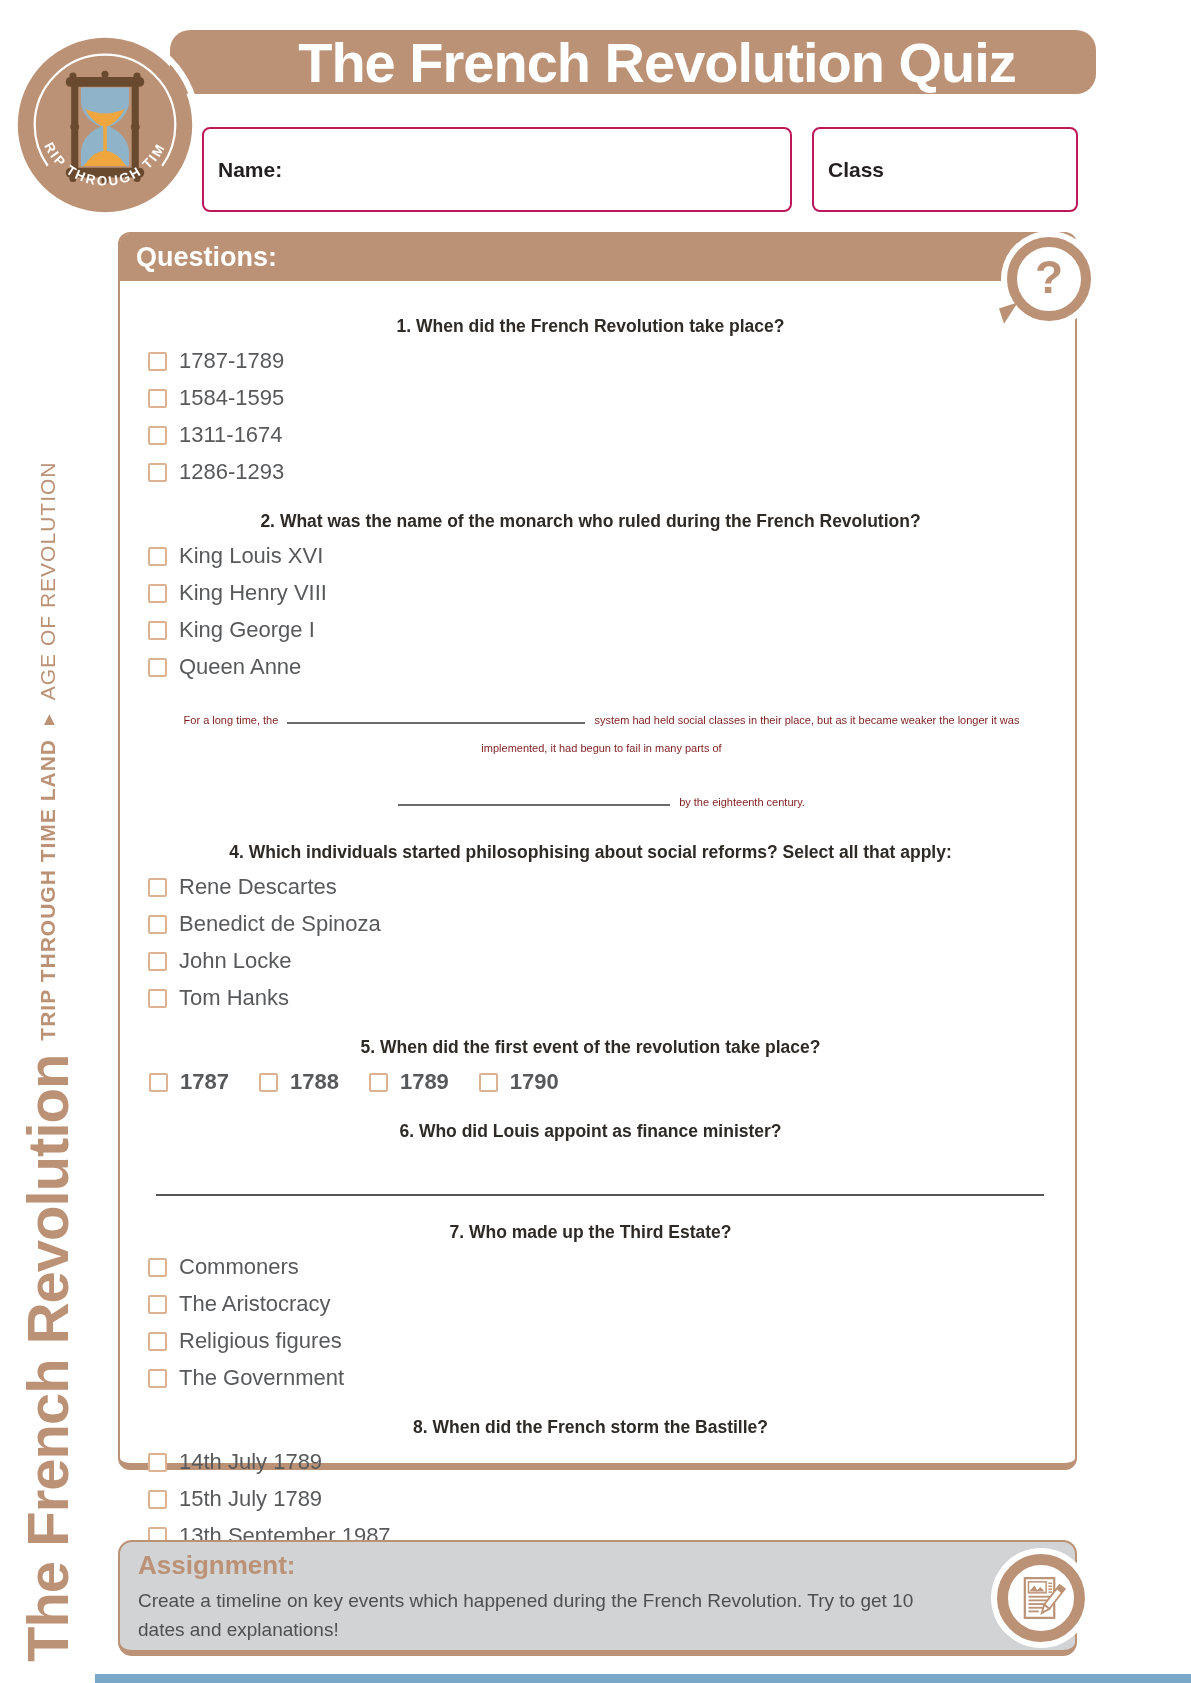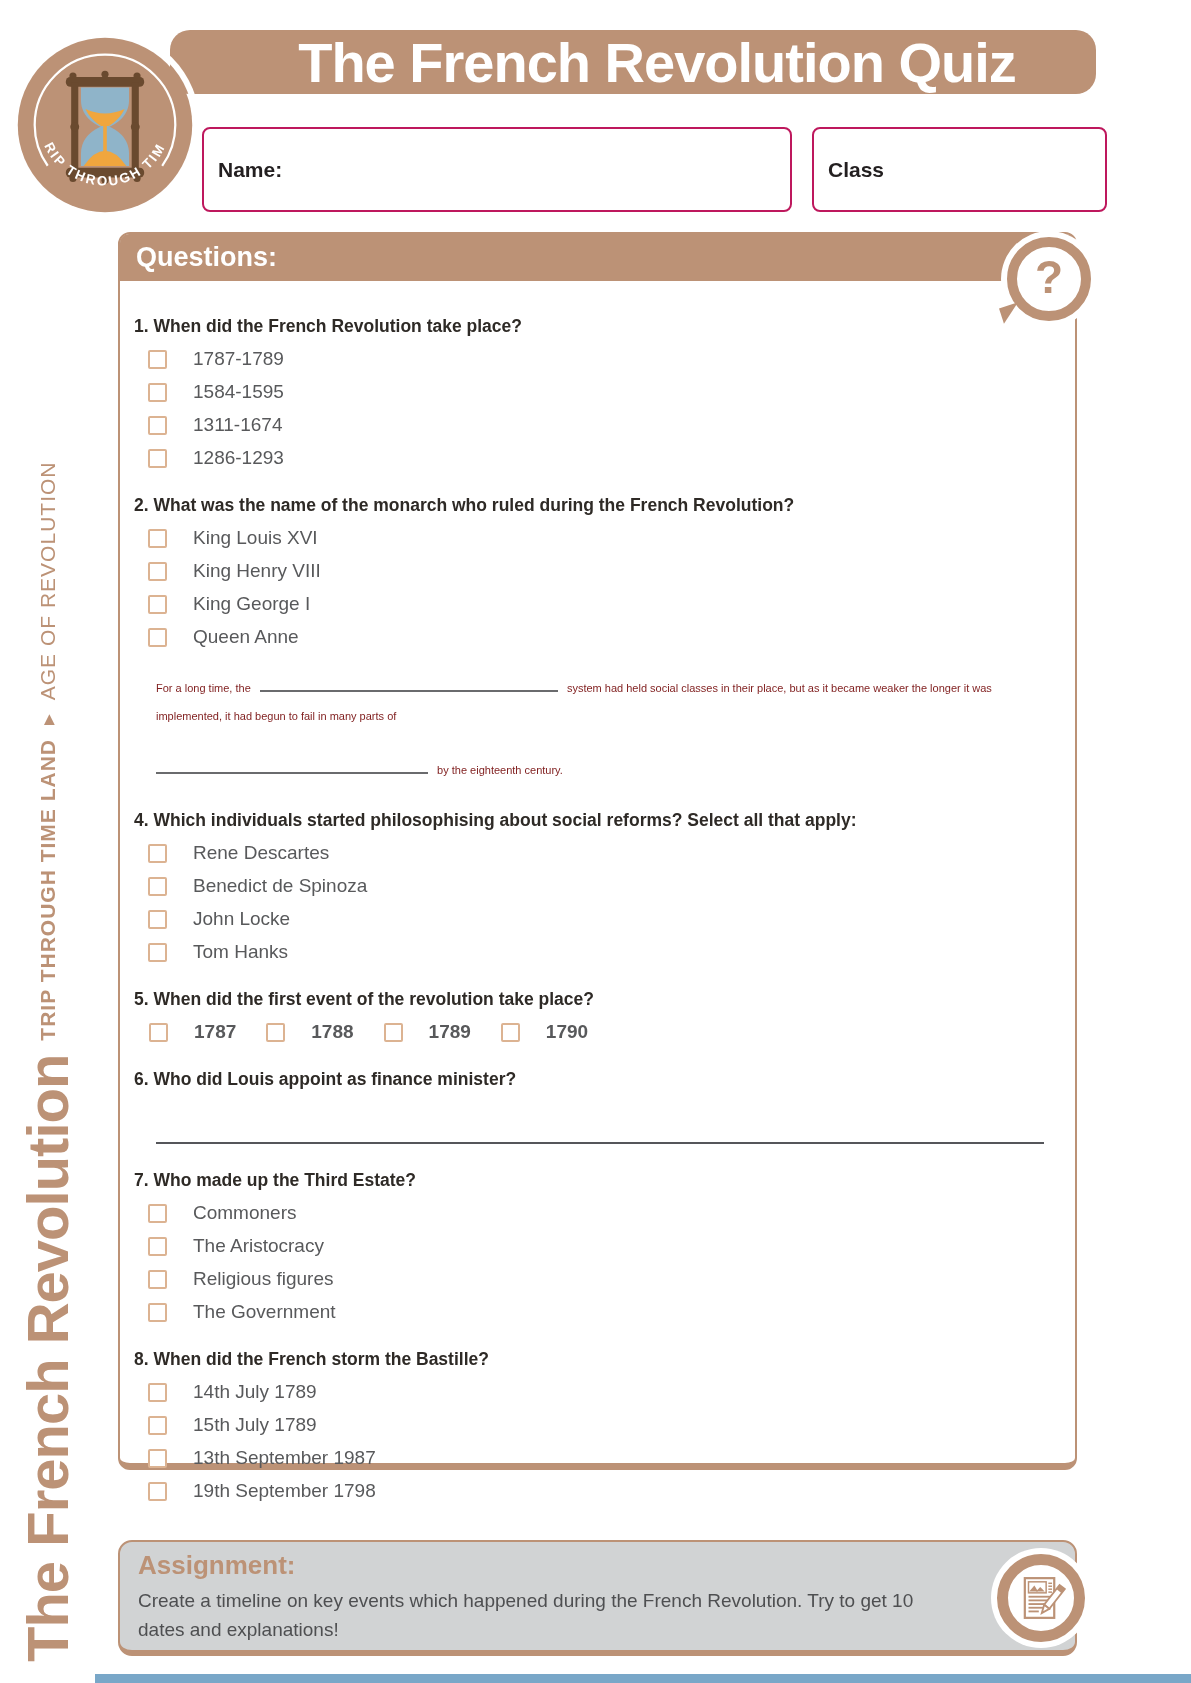--- a/index.html
+++ b/index.html
@@ -22,27 +22,27 @@
     position:absolute; left:16px; top:36px; width:178px; height:178px;
     border-radius:50%; box-shadow:0 0 0 6px #fff;
   }
   .name-box, .class-box {
     position:absolute; top:127px; height:85px; background:#fff;
     border:2px solid #be185d; border-radius:8px; box-sizing:border-box;
     display:flex; align-items:center; padding-left:14px;
     font-weight:bold; font-size:21px; color:#231f20;
   }
   .name-box  { left:202px; width:590px; }
-  .class-box { left:812px; width:295px; }
+  .class-box { left:812px; width:266px; }
 
   
   .questions-box {
     position:absolute; left:118px; top:232px; width:959px; height:1238px;
     background:#fff; border:2px solid #bc9276; border-bottom-width:7px;
-    border-radius:12px; box-sizing:border-box;
+    border-radius:12px; box-sizing:border-box;text-align:center;
   }
   .questions-header {
     height:47px; background:#bc9276; border-radius:9px 9px 0 0;
     display:flex; align-items:center; padding-left:16px;
   }
   .questions-title { color:#fff; font-size:27px; font-weight:bold; }
 
   .q-badge {
     position:absolute; left:887px; top:3px; width:64px; height:64px;
     background:#fff; border:10px solid #bc9276; border-radius:50%;
@@ -55,22 +55,22 @@
     border-style:solid; border-width:16px 20px 0 0;
     border-color:#bc9276 transparent transparent transparent;
     transform:rotate(-18deg);
   }
 
   .q-content { padding:12px 28px 0 14px; }
   .question { margin-top:26px; }
   .question:first-child { margin-top:12px; }
   .q-heading { font-size:17.5px; font-weight:bold; color:#2e2a26;margin-top:23px; }
   .option {
-    display:flex; align-items:center; gap:26px;
-    margin:11px 0 0 14px; color:#58595b; font-size:19px;
+    display:flex; align-items:center; gap:12px;
+    margin:11px 0 0 14px; color:#58595b; font-size:22px;
   }
   .checkbox {
     width:15px; height:15px; background:#fff;
     border:2px solid #dcb392; border-radius:2px; flex:none;
   }
   .options-inline { display:flex; gap:30px; margin:11px 0 0 15px;font-weight:bold; }
   .options-inline .option { margin:0; }
 
   .fill-para {
     margin:20px 0 0 22px; max-width:895px;

